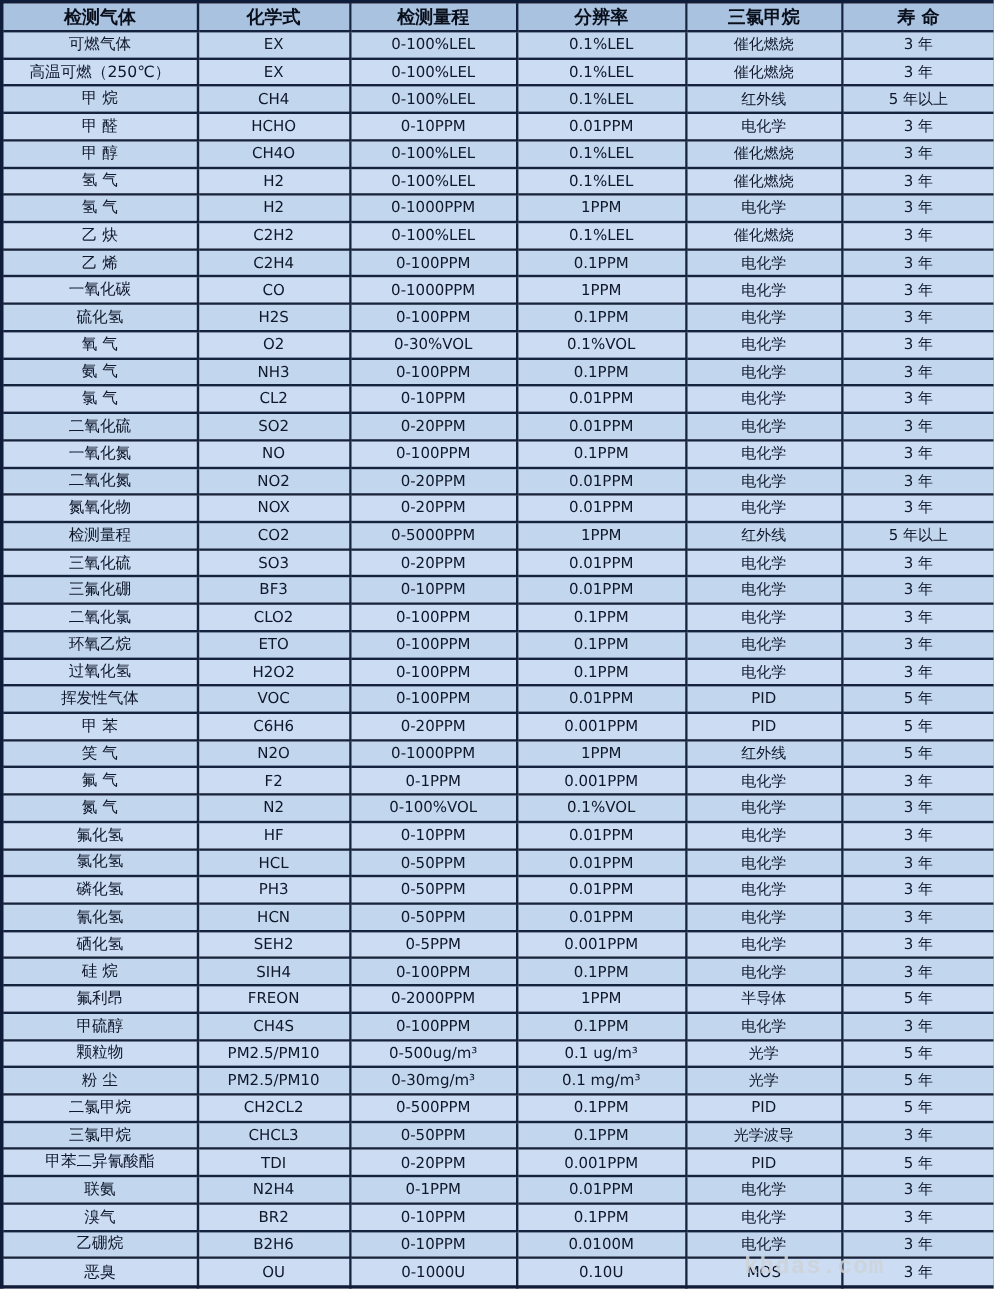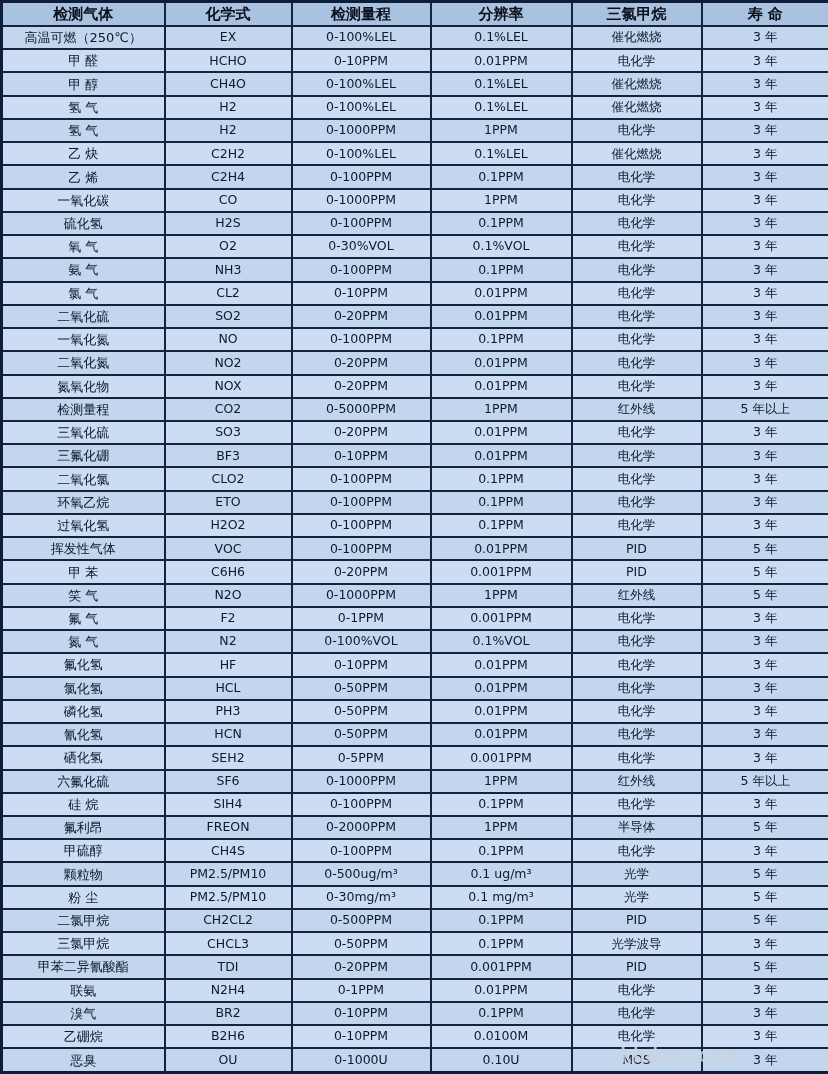--- a/index.html
+++ b/index.html
@@ -57,26 +57,42 @@
           <th>检测气体</th>
           <th>化学式</th>
           <th>检测量程</th>
           <th>分辨率</th>
           <th>三氯甲烷</th>
           <th>寿 命</th>
         </tr>
     </thead>
     <tbody id="table-body">
         <tr>
+          <td class="c-gas">可燃气体</td>
+          <td class="c-formula">EX</td>
+          <td class="c-range">0-100%LEL</td>
+          <td class="c-resolution">0.1%LEL</td>
+          <td class="c-principle">催化燃烧</td>
+          <td class="c-lifespan">3 年</td>
+        </tr>
+        <tr>
           <td class="c-gas">高温可燃（250℃）</td>
           <td class="c-formula">EX</td>
           <td class="c-range">0-100%LEL</td>
           <td class="c-resolution">0.1%LEL</td>
           <td class="c-principle">催化燃烧</td>
           <td class="c-lifespan">3 年</td>
+        </tr>
+        <tr>
+          <td class="c-gas">甲 烷</td>
+          <td class="c-formula">CH4</td>
+          <td class="c-range">0-100%LEL</td>
+          <td class="c-resolution">0.1%LEL</td>
+          <td class="c-principle">红外线</td>
+          <td class="c-lifespan">5 年以上</td>
         </tr>
         <tr>
           <td class="c-gas">甲 醛</td>
           <td class="c-formula">HCHO</td>
           <td class="c-range">0-10PPM</td>
           <td class="c-resolution">0.01PPM</td>
           <td class="c-principle">电化学</td>
           <td class="c-lifespan">3 年</td>
         </tr>
         <tr>
@@ -313,28 +329,20 @@
         </tr>
         <tr>
           <td class="c-gas">硒化氢</td>
           <td class="c-formula">SEH2</td>
           <td class="c-range">0-5PPM</td>
           <td class="c-resolution">0.001PPM</td>
           <td class="c-principle">电化学</td>
           <td class="c-lifespan">3 年</td>
         </tr>
         <tr>
-          <td class="c-gas">六氟化硫</td>
-          <td class="c-formula">SF6</td>
-          <td class="c-range">0-1000PPM</td>
-          <td class="c-resolution">1PPM</td>
-          <td class="c-principle">红外线</td>
-          <td class="c-lifespan">5 年以上</td>
-        </tr>
-        <tr>
           <td class="c-gas">硅 烷</td>
           <td class="c-formula">SIH4</td>
           <td class="c-range">0-100PPM</td>
           <td class="c-resolution">0.1PPM</td>
           <td class="c-principle">电化学</td>
           <td class="c-lifespan">3 年</td>
         </tr>
         <tr>
           <td class="c-gas">氟利昂</td>
           <td class="c-formula">FREON</td>

